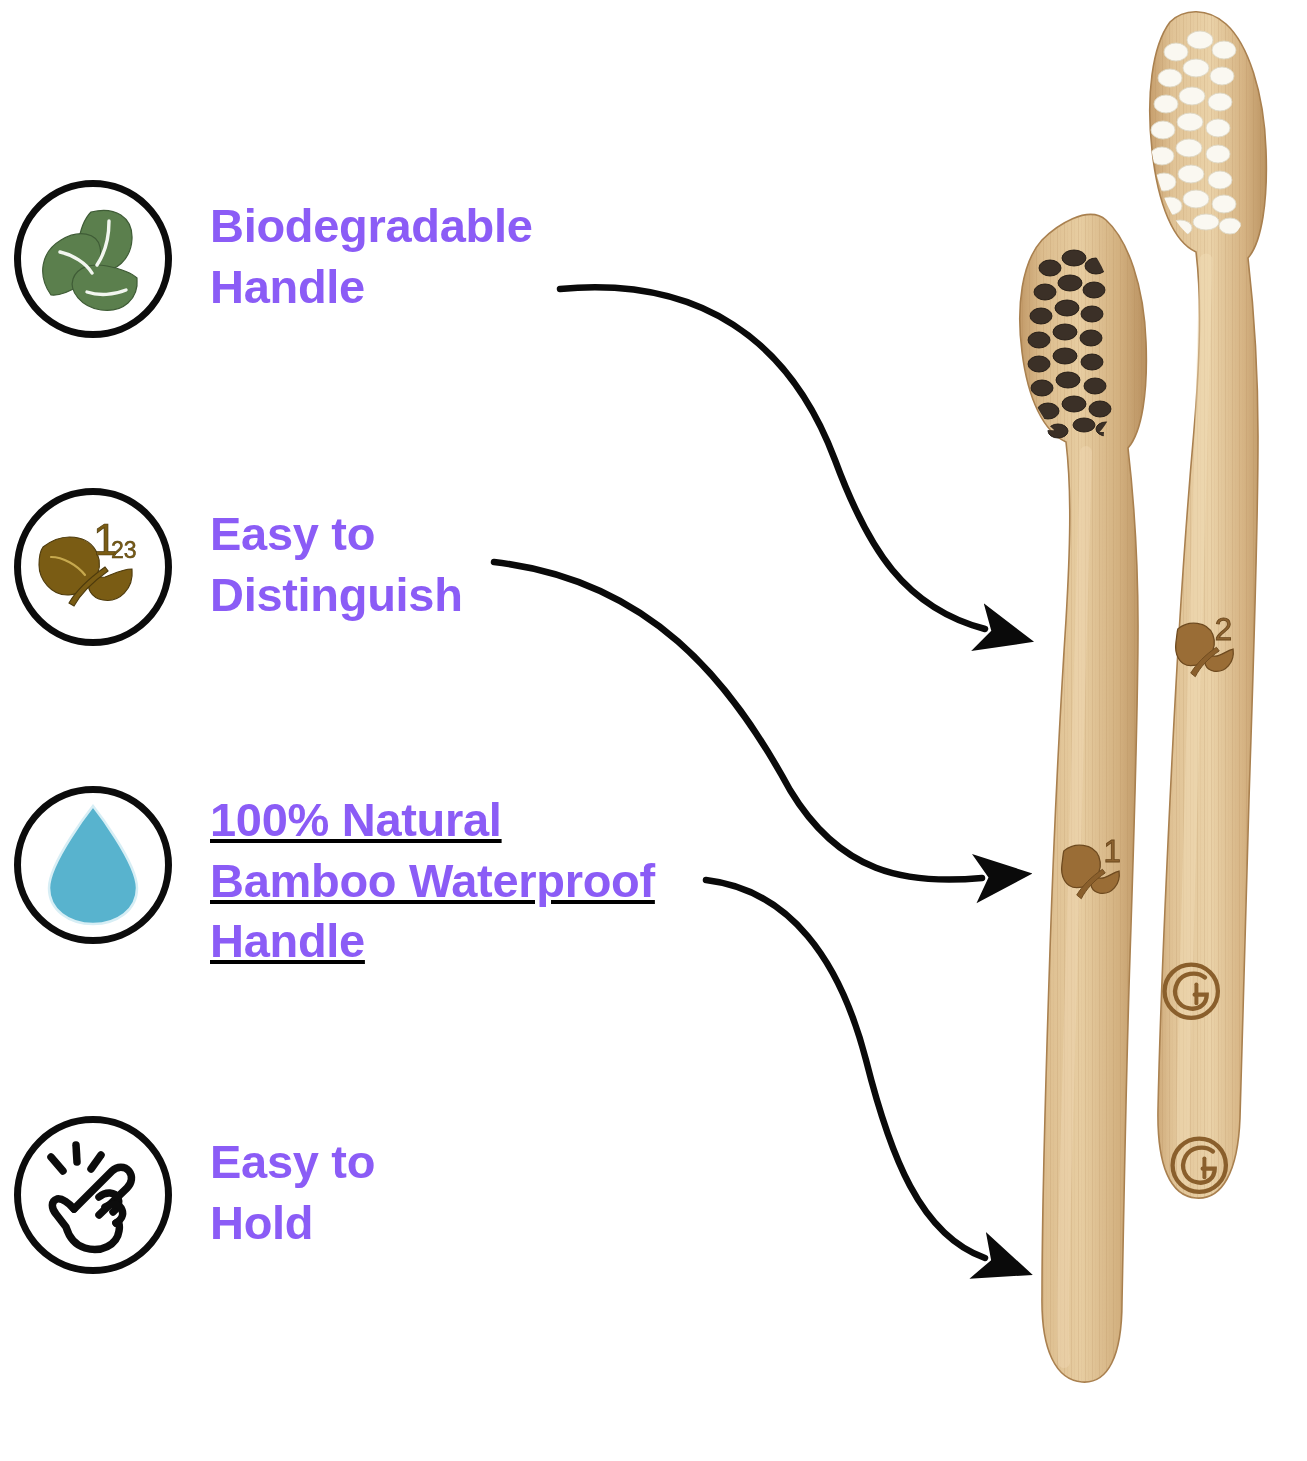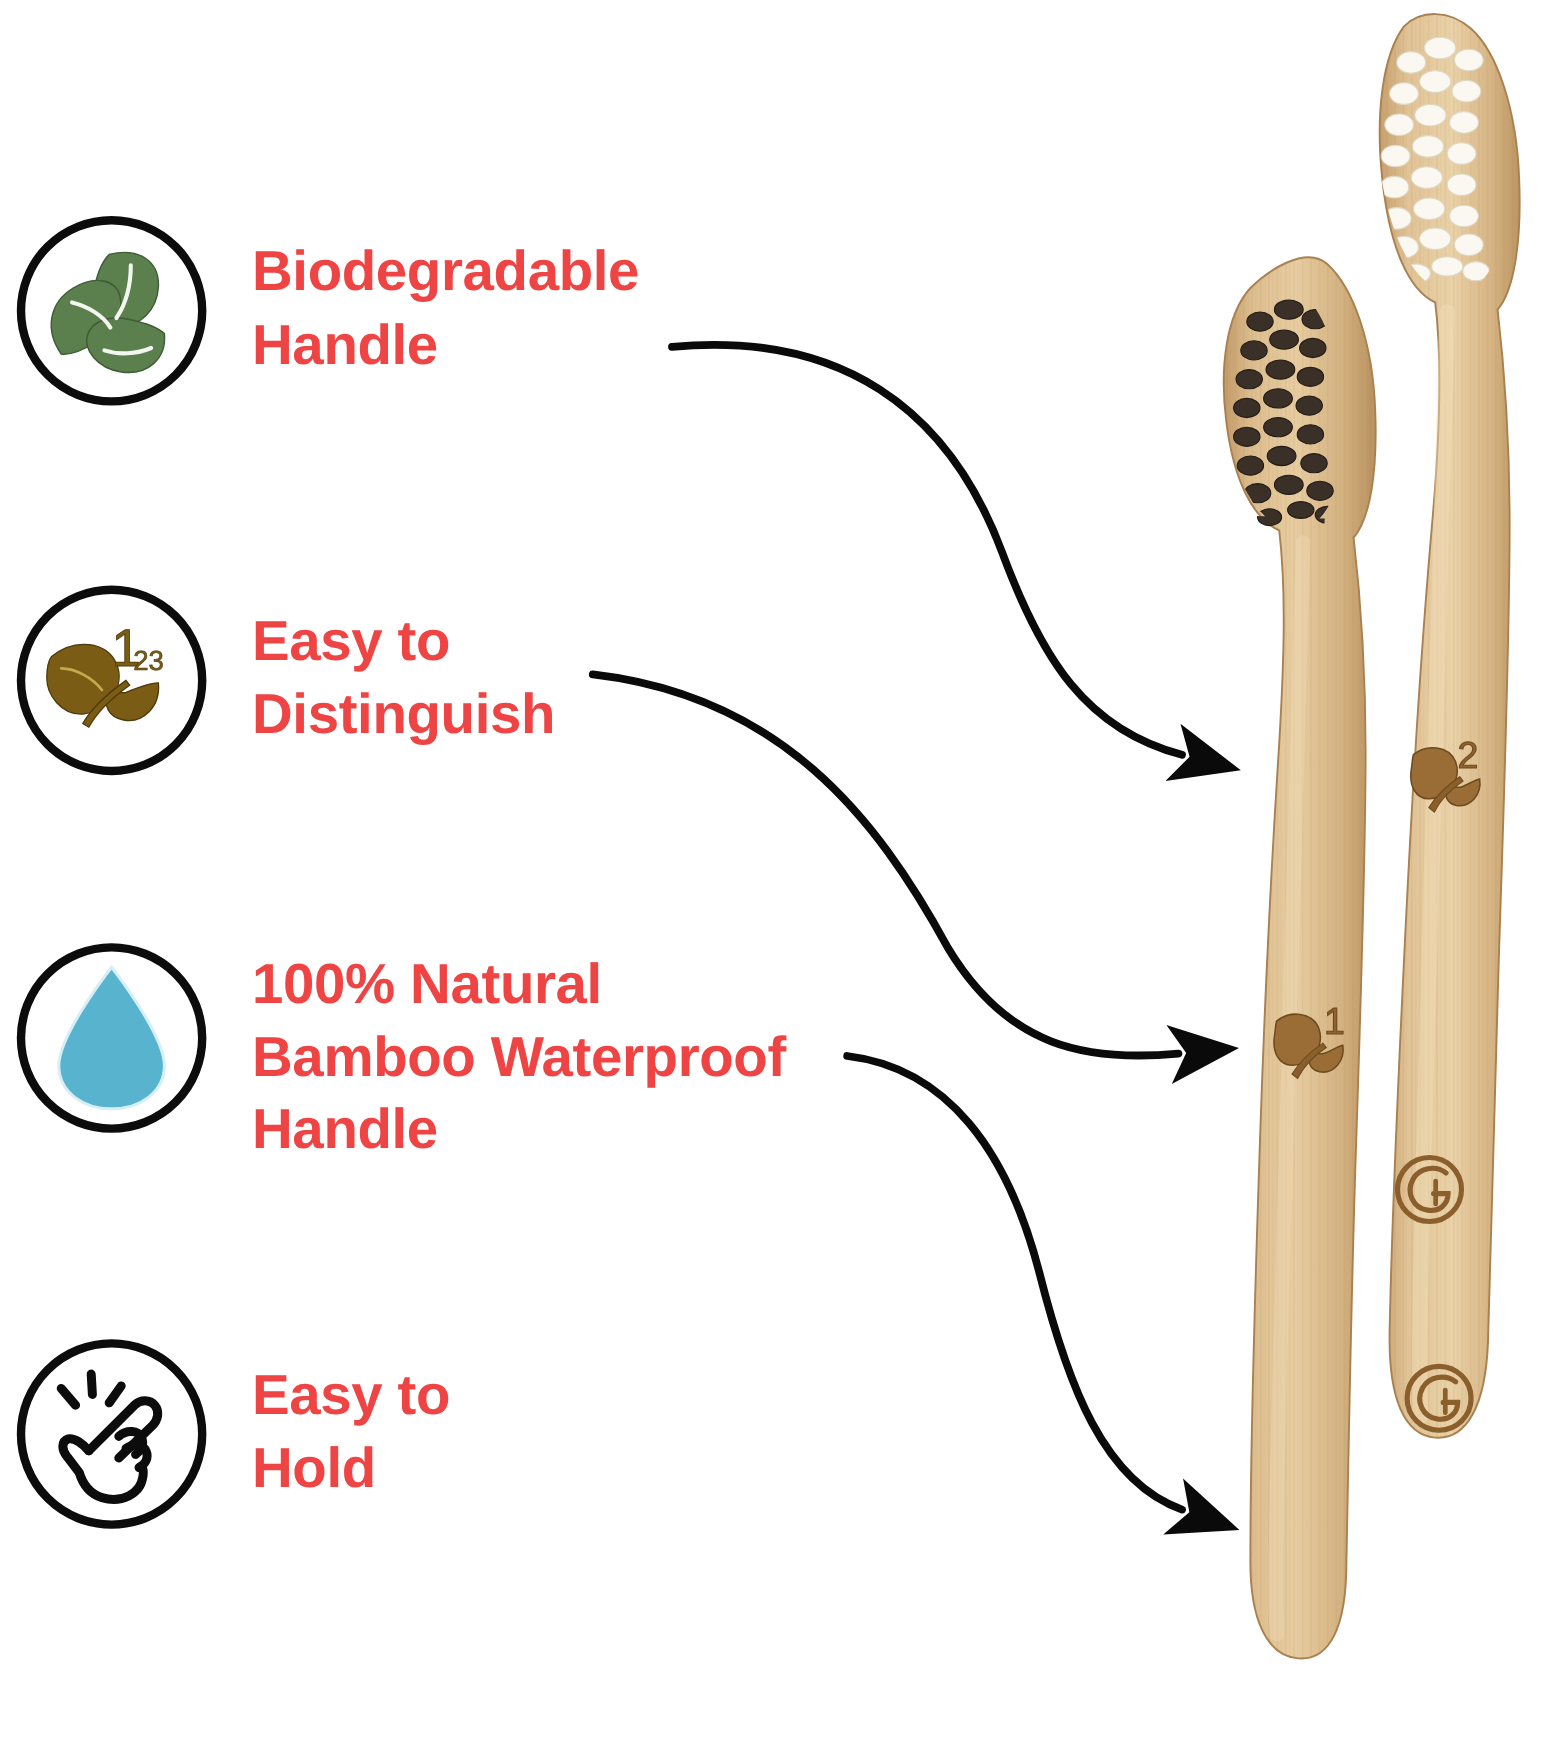--- a/index.html
+++ b/index.html
@@ -37,34 +37,34 @@
     box-sizing: border-box;
     flex: 0 0 auto;
     display: flex;
     align-items: center;
     justify-content: center;
   }
   .badge svg { display: block; }
 
   .feature-label {
     margin-left: 38px;
-    color: #ef4444;
+    color: #8b5cf6;
     font-size: 47px;
     line-height: 1.29;
     font-weight: 700;
     letter-spacing: -0.3px;
     white-space: pre-line;
     padding-top: 16px;
   }
   .feature-label.three-line { padding-top: 4px; }
 
   
   #feature-0 { top: 180px; }
   #feature-1 { top: 488px; }
-  #feature-2 { top: 786px; }
+  #feature-2 { top: 786px; text-decoration: underline; }
   #feature-3 { top: 1116px; }
 
   
   #arrows {
     position: absolute;
     left: 0;
     top: 0;
     width: 1307px;
     height: 1461px;
     pointer-events: none;

